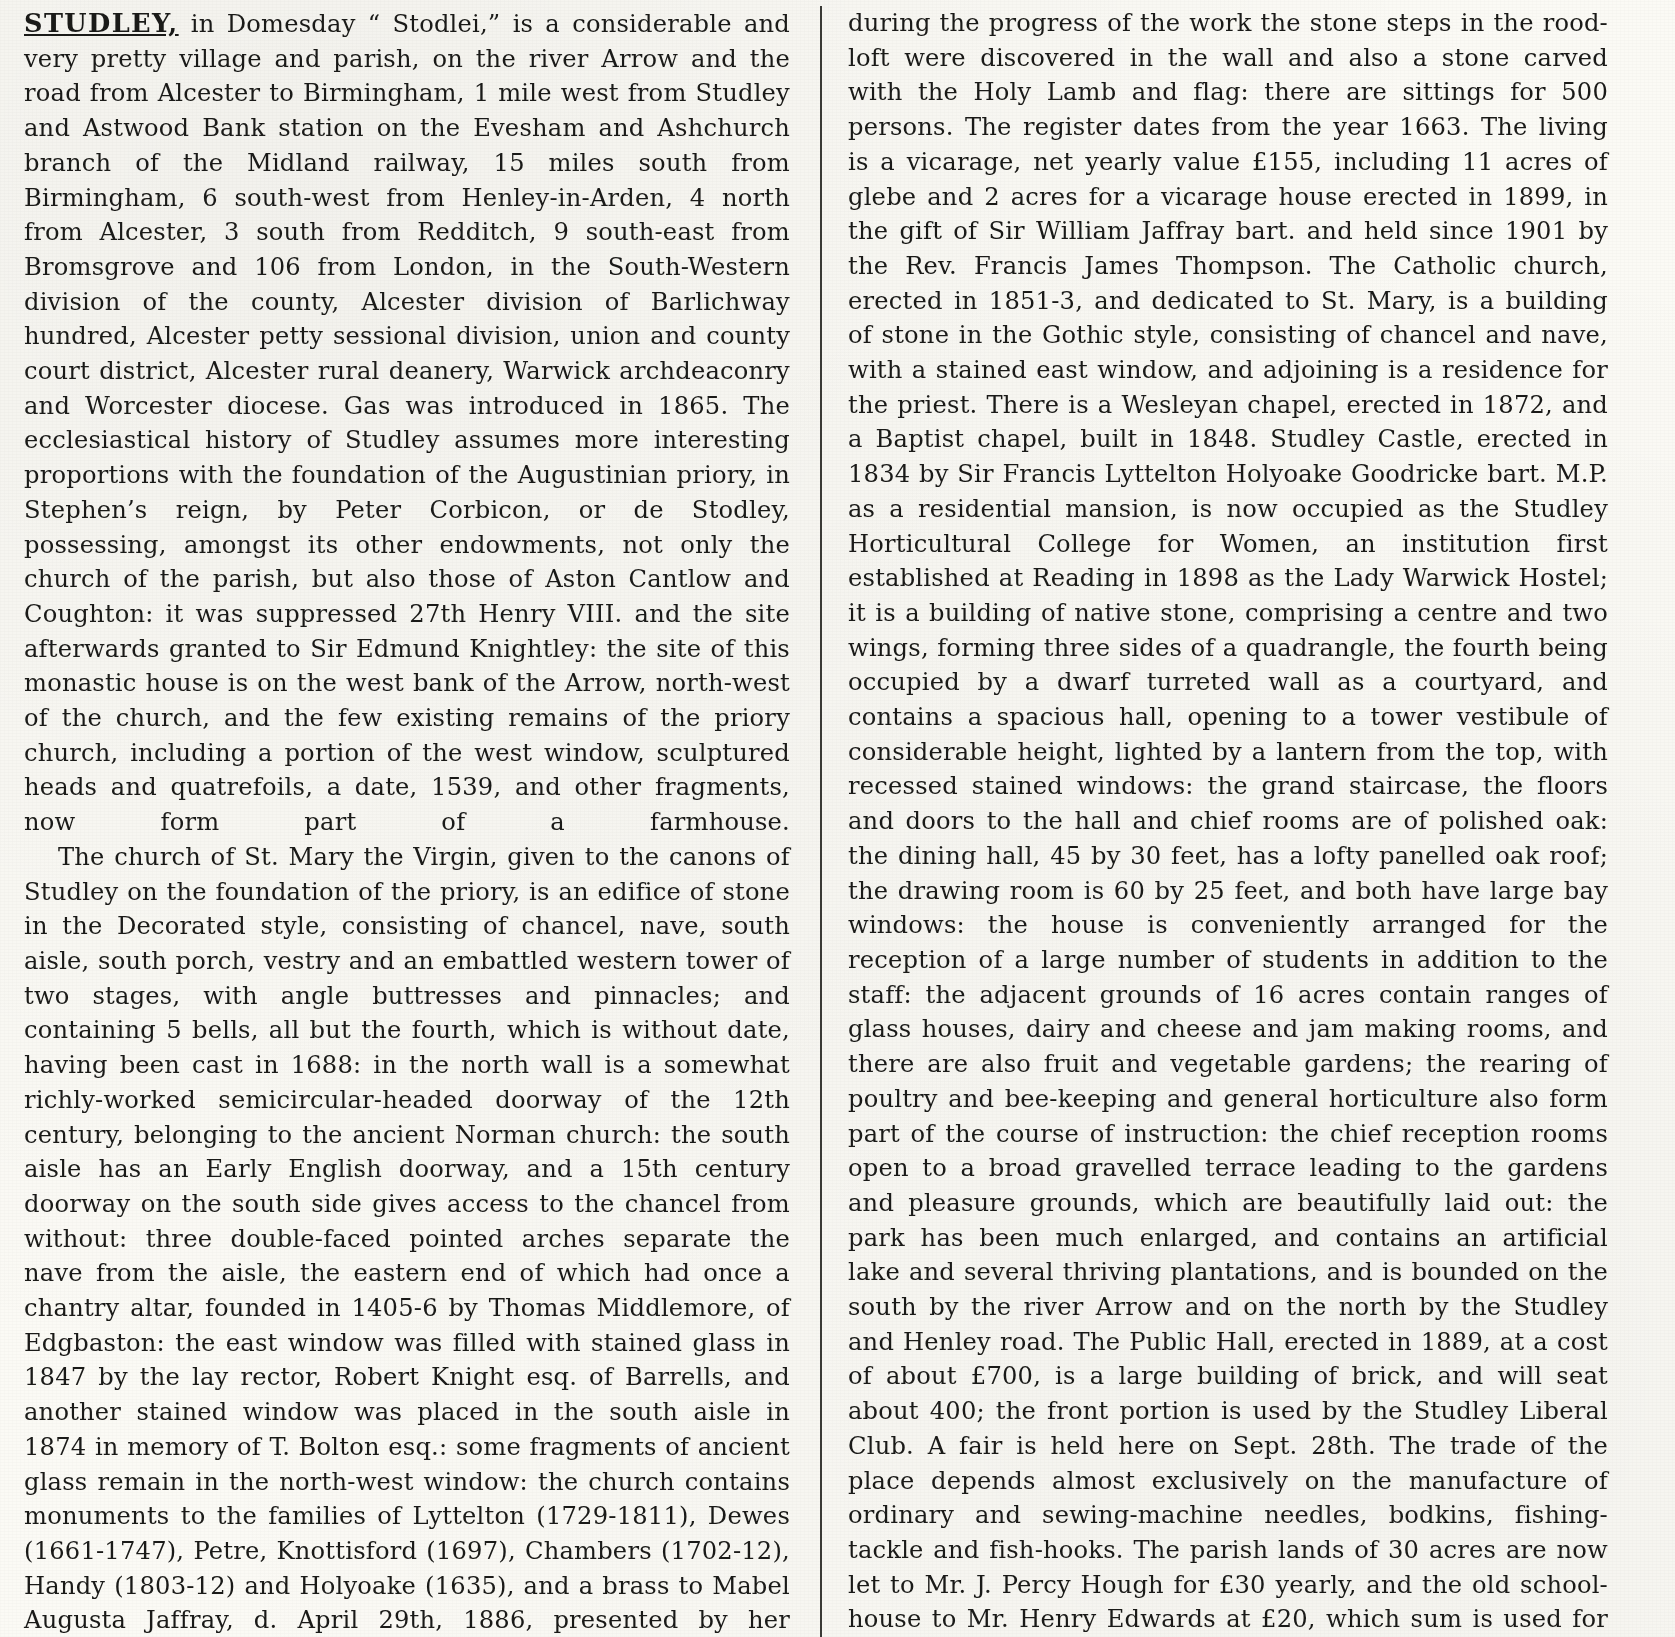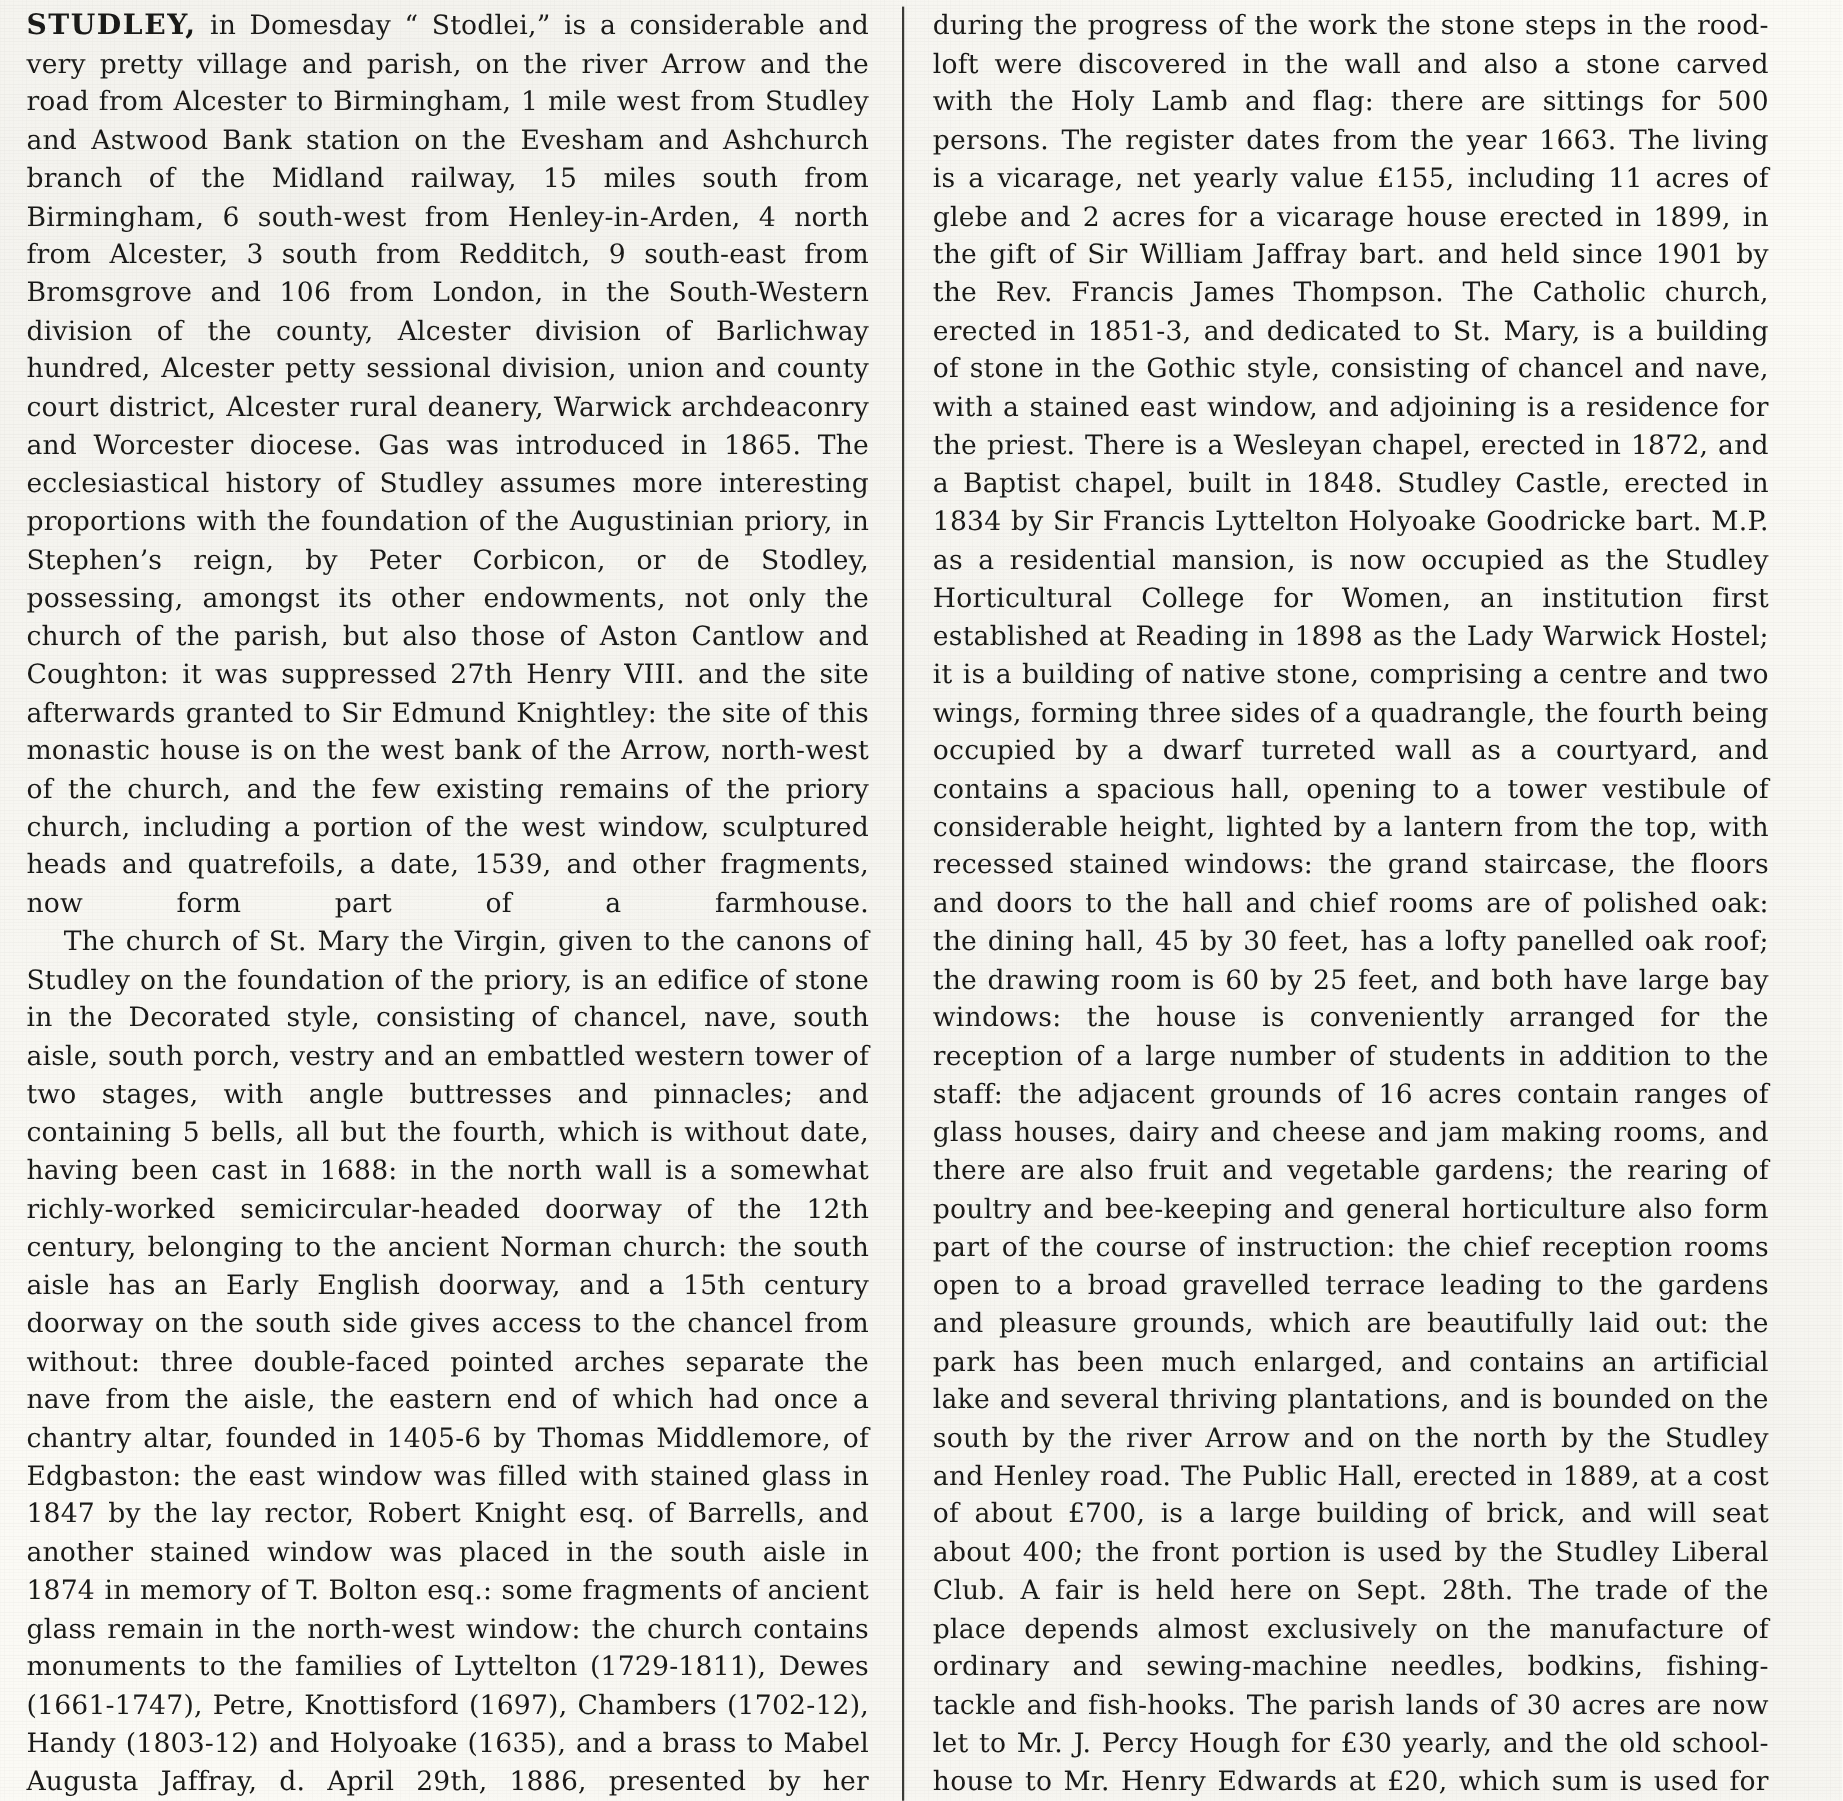--- a/index.html
+++ b/index.html
@@ -52,20 +52,21 @@
     word-spacing: 0.5px;
     text-rendering: optimizeLegibility;
   }
   p.indent {
     text-indent: 34px;
   }
   .entry-name {
     font-weight: bold;
     font-size: 25.6px;
     letter-spacing: 1.4px;
+    text-decoration: underline;
   }
   
   .grain {
     pointer-events: none;
     position: absolute;
     inset: 0;
     opacity: 0.055;
     background-image:
       repeating-linear-gradient(0deg, rgba(0,0,0,0.5) 0px, rgba(0,0,0,0) 1px, rgba(0,0,0,0) 3px),
       repeating-linear-gradient(90deg, rgba(0,0,0,0.35) 0px, rgba(0,0,0,0) 1px, rgba(0,0,0,0) 4px);

